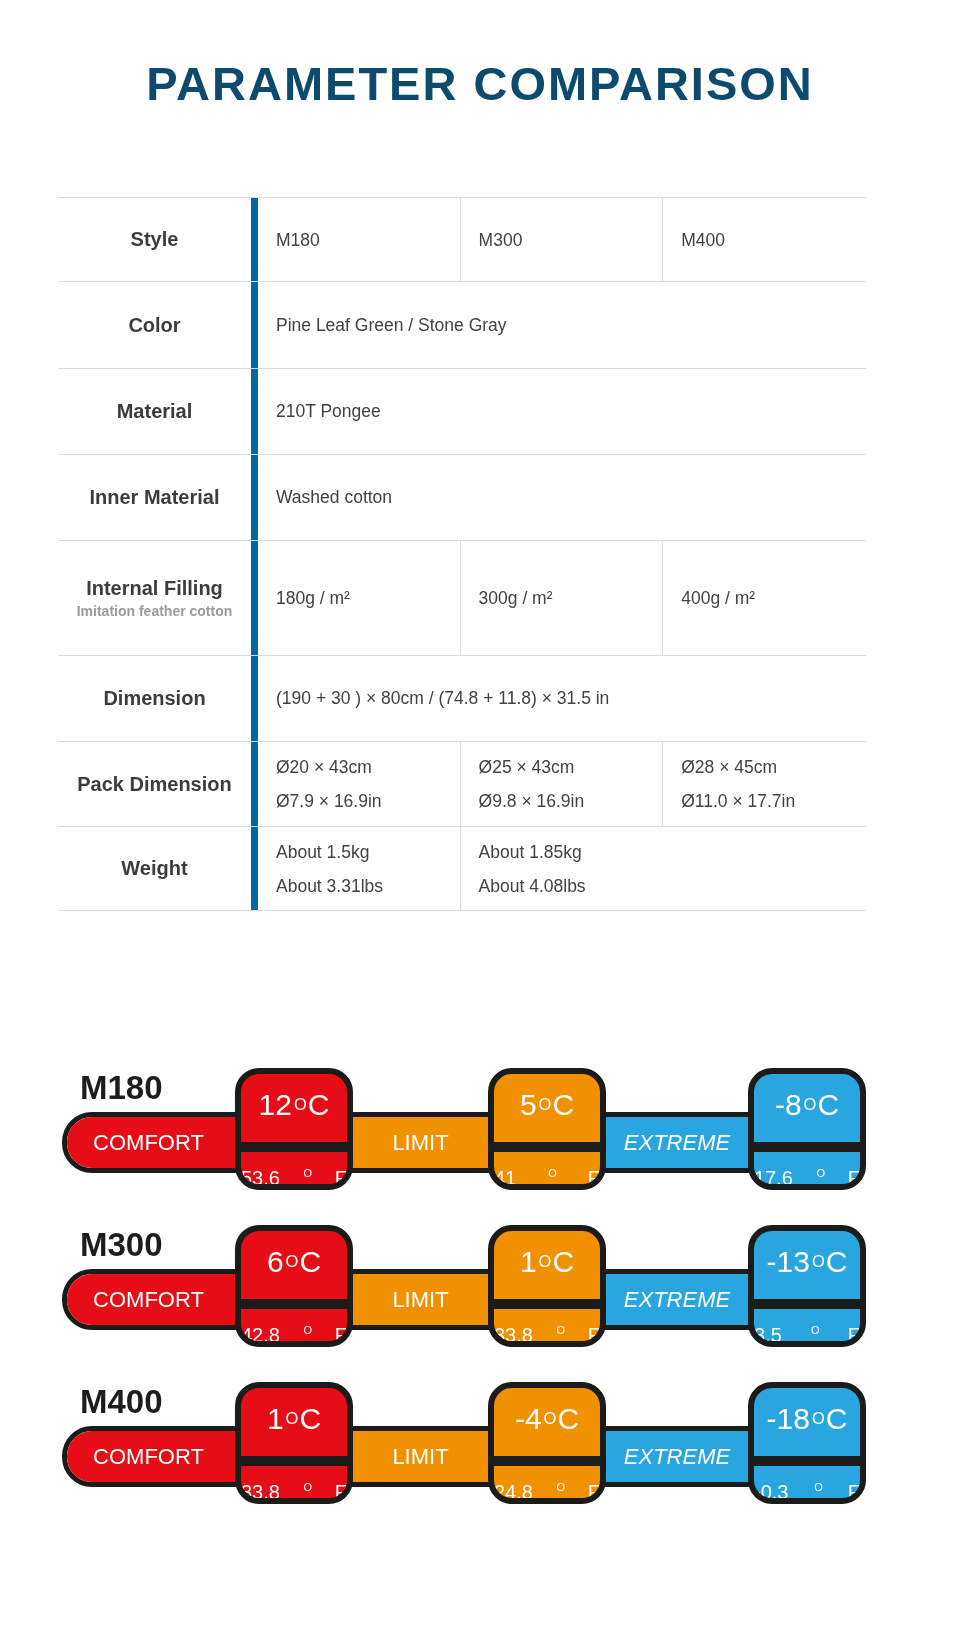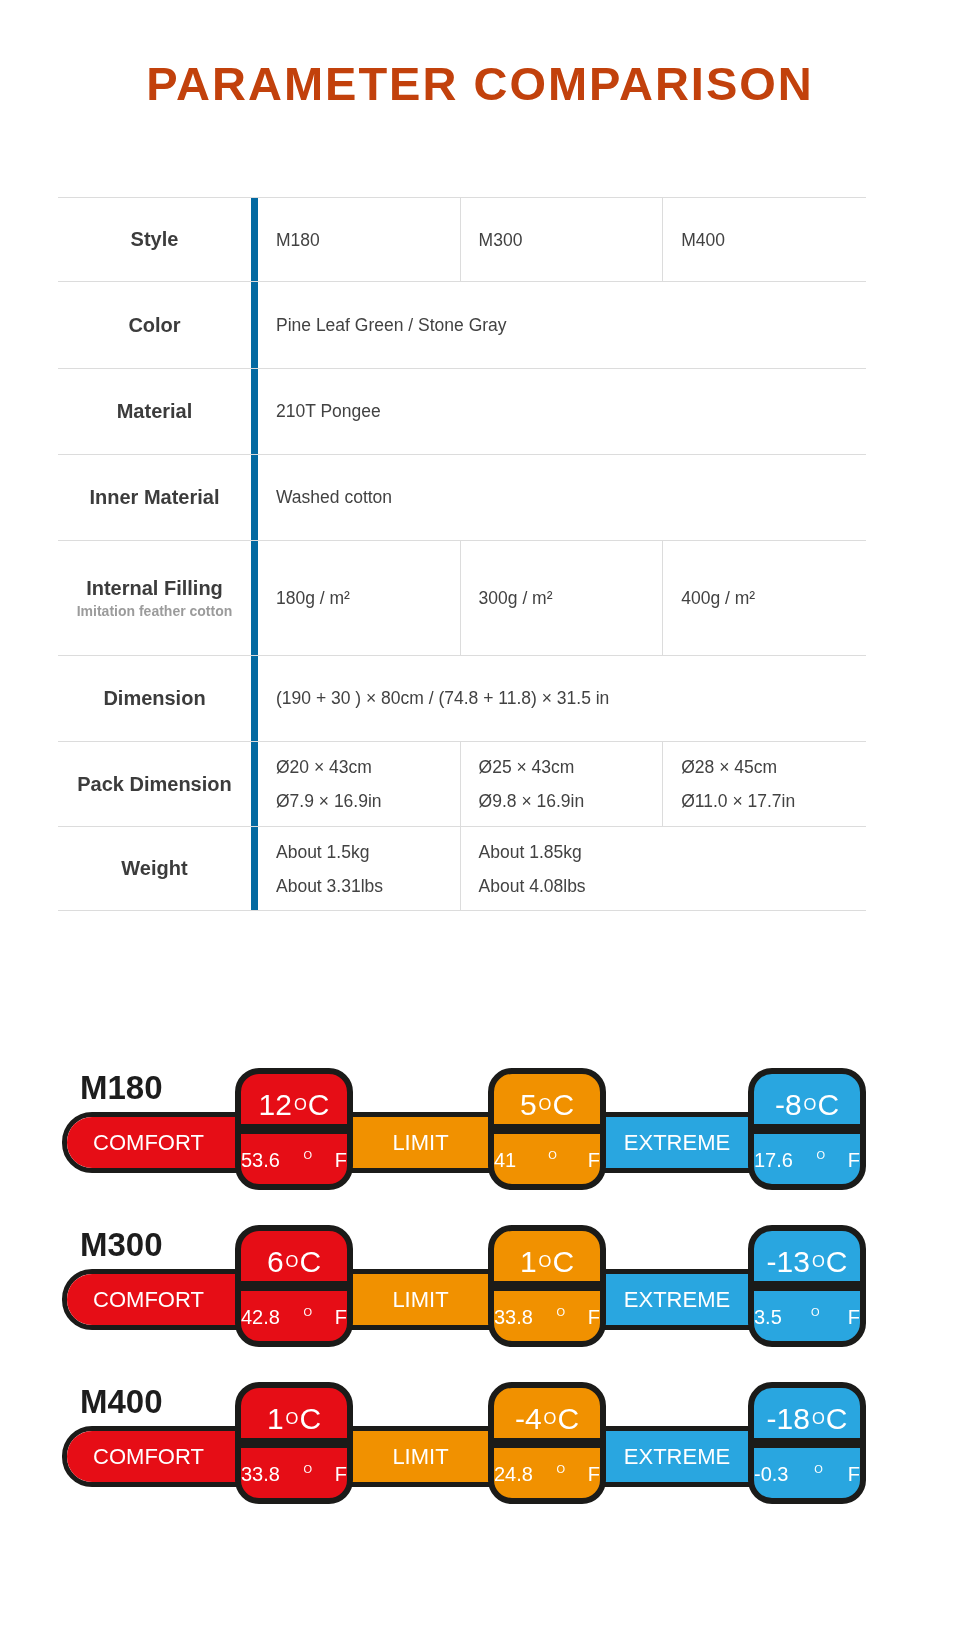--- a/index.html
+++ b/index.html
@@ -1,21 +1,21 @@
 <!DOCTYPE html>
 <html><head>
 <meta charset="utf-8">
 <style>
   html,body{margin:0;padding:0;background:#ffffff;}
   .canvas{position:relative;width:960px;height:1628px;background:#ffffff;overflow:hidden;
           font-family:"Liberation Sans",sans-serif;}
 
   
   .title{position:absolute;top:56px;left:0;width:100%;text-align:center;
-         font-size:47px;font-weight:bold;letter-spacing:2px;color:#c2410c;}
+         font-size:47px;font-weight:bold;letter-spacing:2px;color:#0c4a6e;}
 
   
   .spec{position:absolute;left:58px;top:197px;width:808px;font-size:17.5px;color:#424242;}
   .trow{display:flex;border-top:1px solid #dcdcdc;box-sizing:border-box;}
   .trow:last-child{border-bottom:1px solid #dcdcdc;}
   .tlabel{width:200px;box-sizing:border-box;border-right:7px solid #0369a1;
           display:flex;flex-direction:column;justify-content:center;align-items:center;
           text-align:center;font-weight:bold;font-size:20px;color:#3c3c3c;}
   .sublabel{font-weight:bold;font-size:14px;color:#9b9b9b;margin-top:3px;}
   .tcell{width:202.6px;box-sizing:border-box;padding-left:18px;
@@ -30,28 +30,28 @@
   .bar{position:absolute;left:62px;top:44px;width:804px;height:61px;box-sizing:border-box;
        border:5px solid #1b1b19;border-radius:30px 10px 10px 30px;overflow:hidden;display:flex;}
   .seg{height:100%;}
   .seg.red{width:240px;background:#e60d16;}
   .seg.orange{width:240px;background:#f19100;}
   .seg.blue{flex:1;background:#29a6e0;}
   .zone{position:absolute;top:44px;height:65px;line-height:61px;text-align:center;
         color:#ffffff;font-size:22px;z-index:2;}
   .zone.comfort{left:62px;width:173px;}
   .zone.limit{left:353px;width:135px;}
-  .zone.extreme{left:606px;width:142px;}
+  .zone.extreme{left:606px;width:142px;font-style:italic;}
   .tab{position:absolute;top:0;width:118px;height:122px;box-sizing:border-box;
        border:6px solid #1b1b19;border-radius:24px;z-index:3;overflow:hidden;}
   .tab.red{left:235px;background:#e60d16;}
   .tab.orange{left:488px;background:#f19100;}
   .tab.blue{left:748px;background:#29a6e0;}
   .tc{height:48px;display:flex;align-items:flex-end;justify-content:center;
-      color:#fff;font-size:30px;padding-bottom:2px;}
+      color:#fff;font-size:30px;padding-bottom:20px;}
   .tdiv{height:10px;background:#1b1b19;}
   .tf{height:52px;display:flex;align-items:center;justify-content:space-between;
       color:#fff;font-size:20px;}
   .deg{font-size:0.55em;position:relative;top:-0.48em;margin:0 1px 0 2px;}
 </style>
 </head>
 <body>
 
 <div class="canvas">
 

